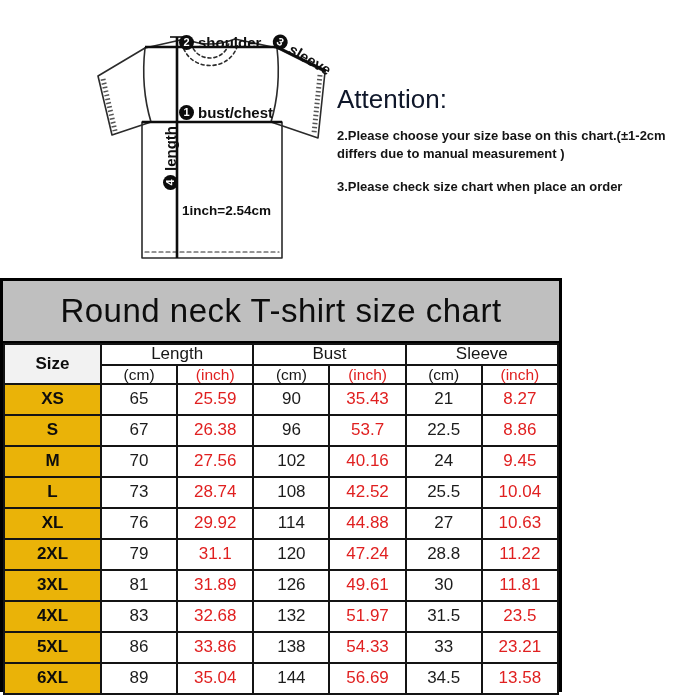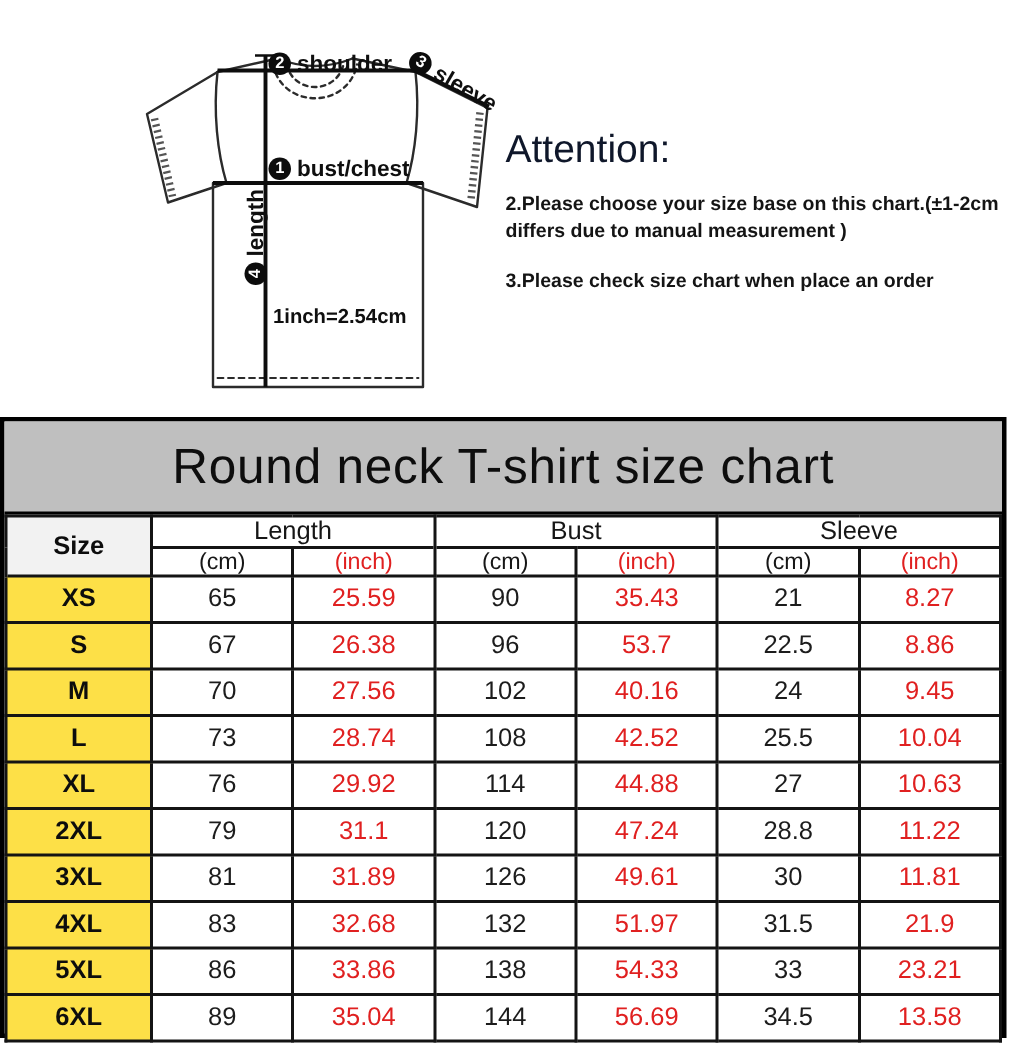--- a/index.html
+++ b/index.html
@@ -28,37 +28,37 @@
   .scale-note { position:absolute; left:97px; top:193px;
                 font-weight:bold; font-size:13.5px; color:#0f0f0f; }
 
   
   .attention { position:absolute; left:337px; top:84px; width:341px; color:#141414; }
   .attention-heading { font-size:26px; font-weight:normal; color:#0f172a; margin:0 0 12px 0; }
   .attention p { font-size:13px; font-weight:bold; margin:0 0 15px 0; line-height:1.38; }
 
   
   .chart {
-    position:absolute; left:0; top:278px; width:671px; height:414px;
+    position:absolute; left:0; top:278px; width:562px; height:414px;
     border:3px solid #000; box-sizing:border-box; background:#fff;
   }
   .chart-title {
     height:60px; background:#bfbfbf; border-bottom:2px solid #000;
     display:flex; align-items:center; justify-content:center;
     font-size:33px; color:#0d0d0d; letter-spacing:0.5px;
   }
   table { width:100%; border-collapse:collapse; table-layout:fixed; }
   col.size-col { width:97px; }
   th, td { border:2px solid #141414; text-align:center; padding:0; line-height:1.1; }
   thead th { background:#fff; font-weight:normal; color:#161616; }
   thead tr.group-row th { height:14px; font-size:17px; border-bottom-width:1.5px; }
   thead tr.unit-row  th { height:17px; font-size:15.5px; }
   th.size-head { background:#f2f2f2; font-weight:bold; font-size:18px; color:#0d0d0d; }
   tbody td { height:29px; font-size:17px; color:#1c1c1c; background:#fff; }
-  td.size-cell { background:#fde047; font-weight:bold; color:#0d0d0d; }
+  td.size-cell { background:#eab308; font-weight:bold; color:#0d0d0d; }
   .inch { color:#e02020; }
 </style>
 </head>
 <body>
 
 <div>
 
   <div class="diagram">
     <svg width="255" height="268" viewBox="0 0 255 268">
 
@@ -204,21 +204,21 @@
     <td>30</td>
     <td class="inch">11.81</td>
   </tr>
           <tr>
     <td class="size-cell">4XL</td>
     <td>83</td>
     <td class="inch">32.68</td>
     <td>132</td>
     <td class="inch">51.97</td>
     <td>31.5</td>
-    <td class="inch">21.9</td>
+    <td class="inch">23.5</td>
   </tr>
           <tr>
     <td class="size-cell">5XL</td>
     <td>86</td>
     <td class="inch">33.86</td>
     <td>138</td>
     <td class="inch">54.33</td>
     <td>33</td>
     <td class="inch">23.21</td>
   </tr>

